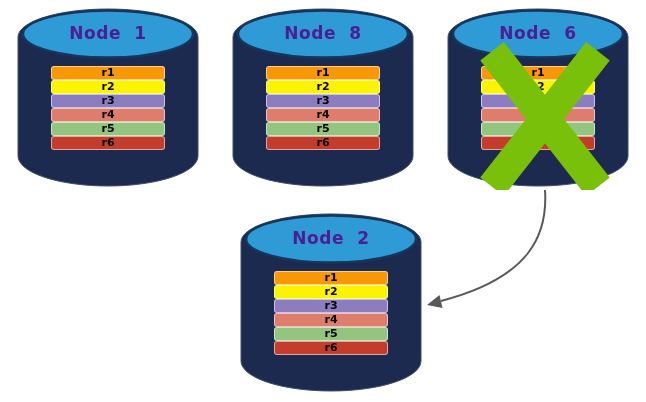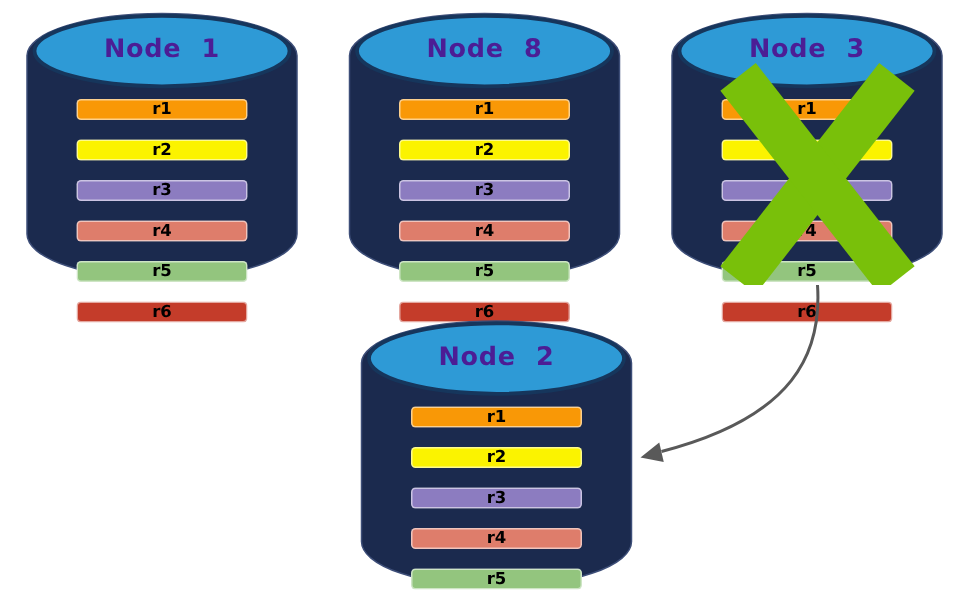--- a/index.html
+++ b/index.html
@@ -37,21 +37,21 @@
   }
   .bars {
     position: absolute;
     left: 41px; top: 62px;
     width: 114px;
   }
   .bar {
     box-sizing: border-box;
     width: 114px;
     height: 14px;
-    margin-bottom: 13px;
+    margin-bottom: 0;
     border-radius: 3px;
     border: 1px solid rgba(255,255,255,0.55);
     text-align: center;
     font-size: 11px;
     line-height: 12px;
     font-weight: bold;
     color: #000000;
   }
   .x-overlay {
     position: absolute;
@@ -101,21 +101,21 @@
       <div class="bar" style="background: rgb(147, 197, 126);">r5</div>
       <div class="bar" style="background: rgb(196, 60, 42);">r6</div>
     </div>
   </div>
 
   <div class="node" style="left:440px; top:4px;">
     <svg class="cyl" viewBox="0 0 196 186">
       <path d="M 8 33 A 90 28 0 0 1 188 33 L 188 152 A 90 30 0 0 1 8 152 Z" stroke-width="1" fill="#1B2A4E" stroke="#3D4E78"></path>
       <ellipse cx="98" cy="30" rx="85" ry="23.5" stroke-width="2.5" fill="#2E9AD6" stroke="#16365C"></ellipse>
     </svg>
-    <div class="node-title">Node 3</div>
+    <div class="node-title">Node 6</div>
     <div class="bars">
       <div class="bar" style="background: rgb(249, 152, 6);">r1</div>
       <div class="bar" style="background: rgb(251, 243, 0);">r2</div>
       <div class="bar" style="background: rgb(140, 124, 192);">r3</div>
       <div class="bar" style="background: rgb(222, 125, 107);">r4</div>
       <div class="bar" style="background: rgb(147, 197, 126);">r5</div>
       <div class="bar" style="background: rgb(196, 60, 42);">r6</div>
     </div>
     <svg class="x-overlay" viewBox="0 0 196 186">
       <g transform="translate(105,115)">

